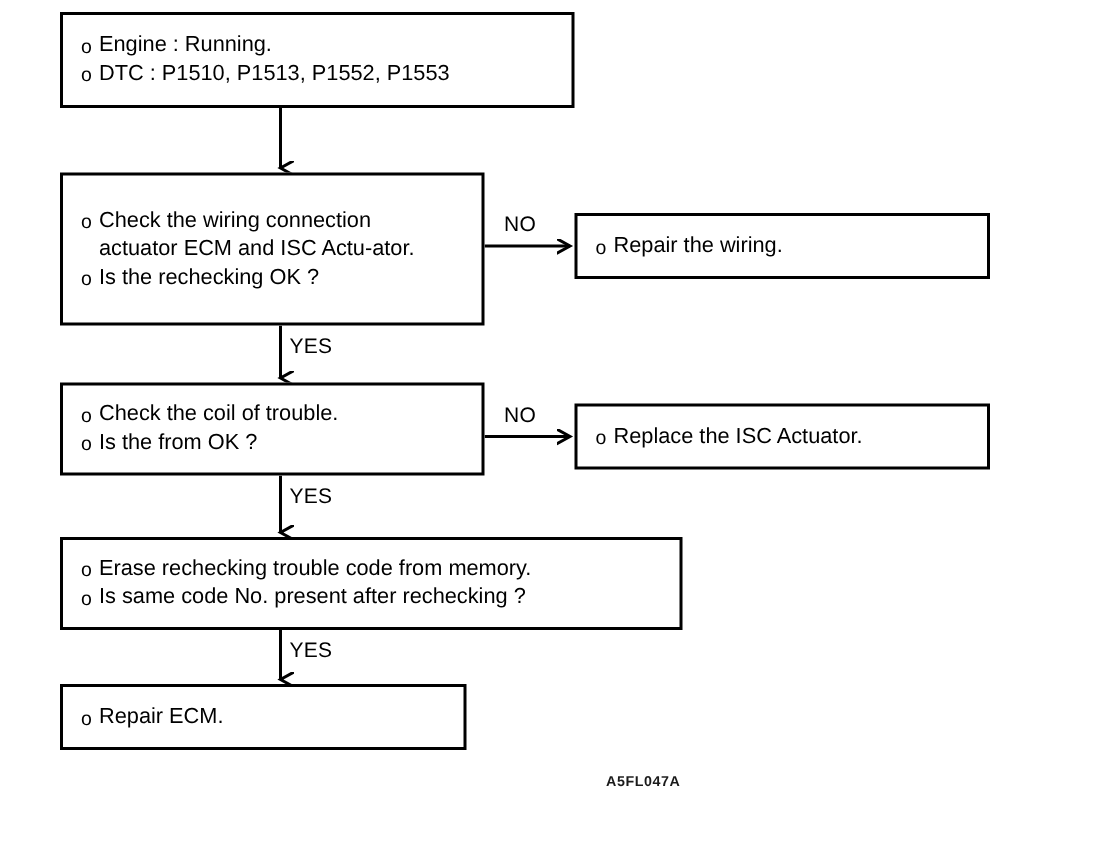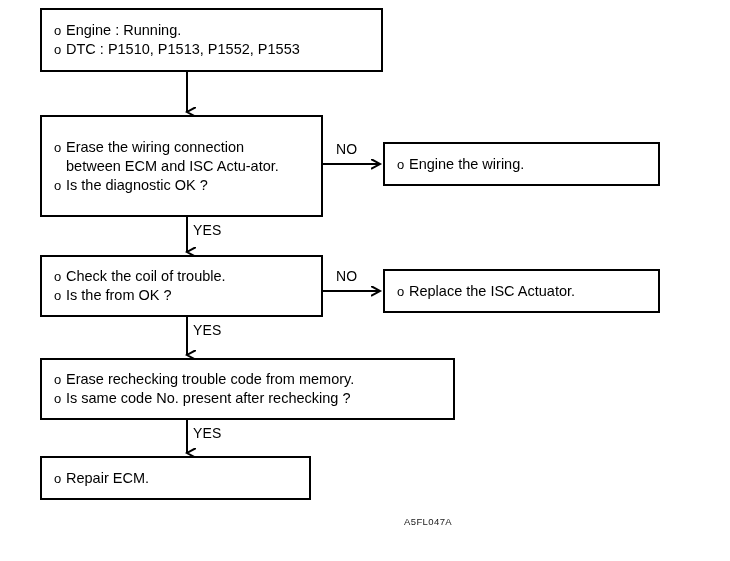--- a/index.html
+++ b/index.html
@@ -74,21 +74,21 @@
   #label-no-1  { left: 336px; top: 141px; }
   #label-no-2  { left: 336px; top: 268px; }
 
   
   #figure-code {
     position: absolute;
     left: 404px;
     top: 516px;
     font-size: 9.5px;
     letter-spacing: 0.4px;
-    font-weight: normal;
+    font-weight: bold;
     color: #1a1a1a;
   }
 </style>
 </head>
 <body>
 
 <svg id="canvas" viewBox="0 0 730 561" xmlns="http://www.w3.org/2000/svg">
   <defs>
     <marker id="arrow-down" markerWidth="12" markerHeight="12" refX="5" refY="9" orient="auto" markerUnits="userSpaceOnUse">
       <path d="M0,0 L5,9 L10,0" fill="none" stroke="#000" stroke-width="2"></path>
@@ -118,32 +118,32 @@
   </div>
   <div class="box-line">
     <span class="bullet">o</span>
     <span class="box-text">DTC : P1510, P1513, P1552, P1553</span>
   </div>
 </div>
 
 <div class="box" id="box-check-wiring">
   <div class="box-line">
     <span class="bullet">o</span>
-    <span class="box-text">Erase the wiring connection between ECM and ISC Actu-ator.</span>
+    <span class="box-text">Check the wiring connection actuator ECM and ISC Actu-ator.</span>
   </div>
   <div class="box-line">
     <span class="bullet">o</span>
-    <span class="box-text">Is the diagnostic OK ?</span>
+    <span class="box-text">Is the rechecking OK ?</span>
   </div>
 </div>
 
 <div class="box" id="box-repair-wiring">
   <div class="box-line">
     <span class="bullet">o</span>
-    <span class="box-text">Engine the wiring.</span>
+    <span class="box-text">Repair the wiring.</span>
   </div>
 </div>
 
 <div class="box" id="box-check-coil">
   <div class="box-line">
     <span class="bullet">o</span>
     <span class="box-text">Check the coil of trouble.</span>
   </div>
   <div class="box-line">
     <span class="bullet">o</span>

